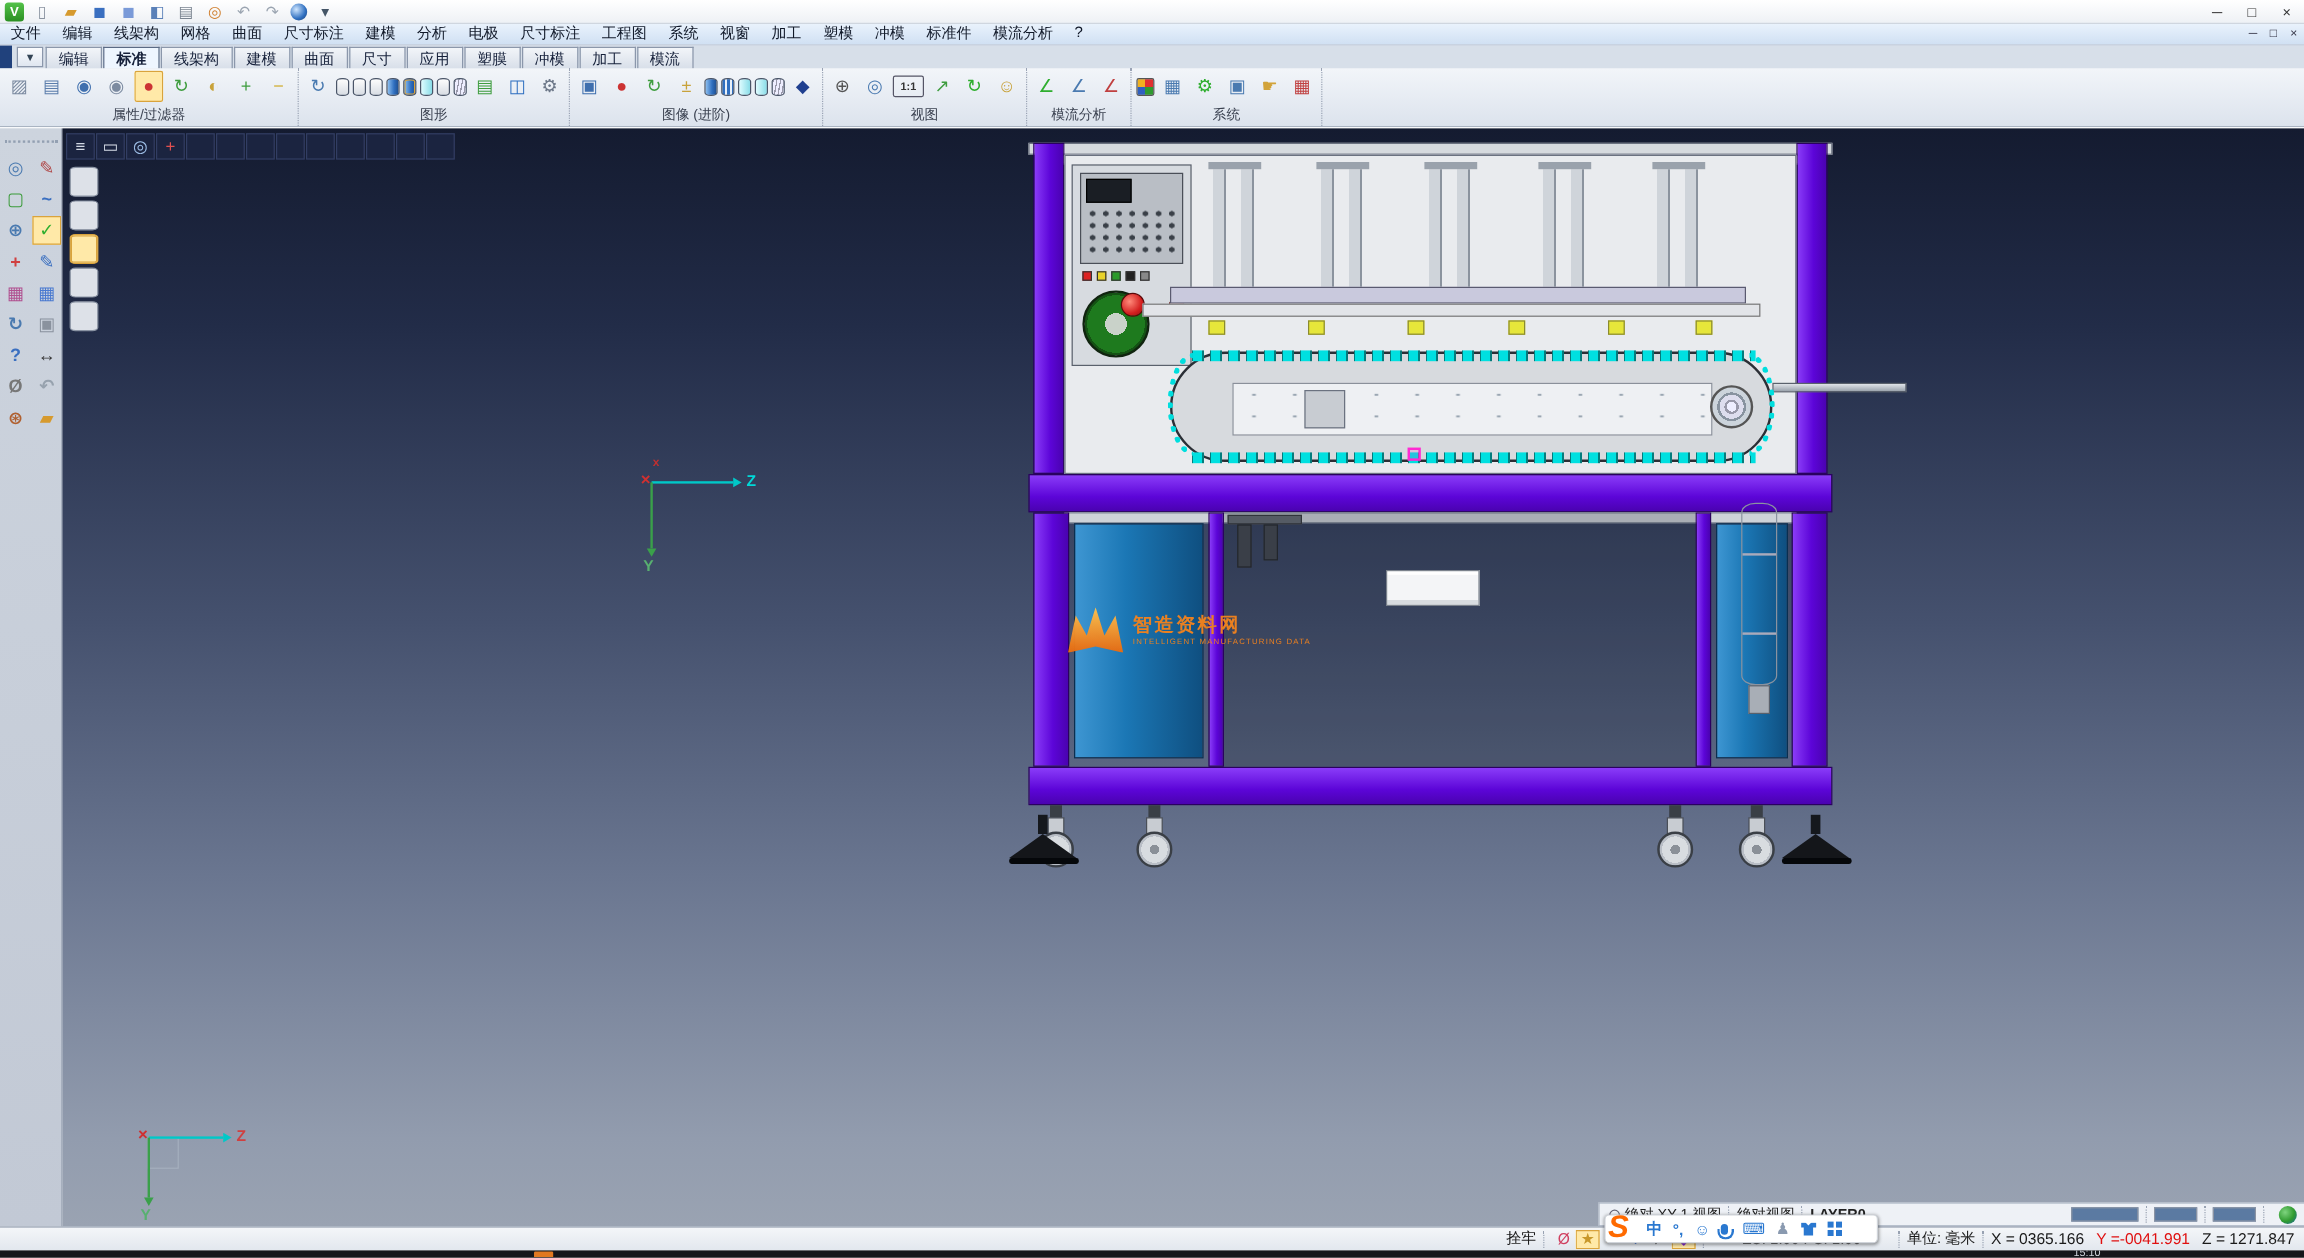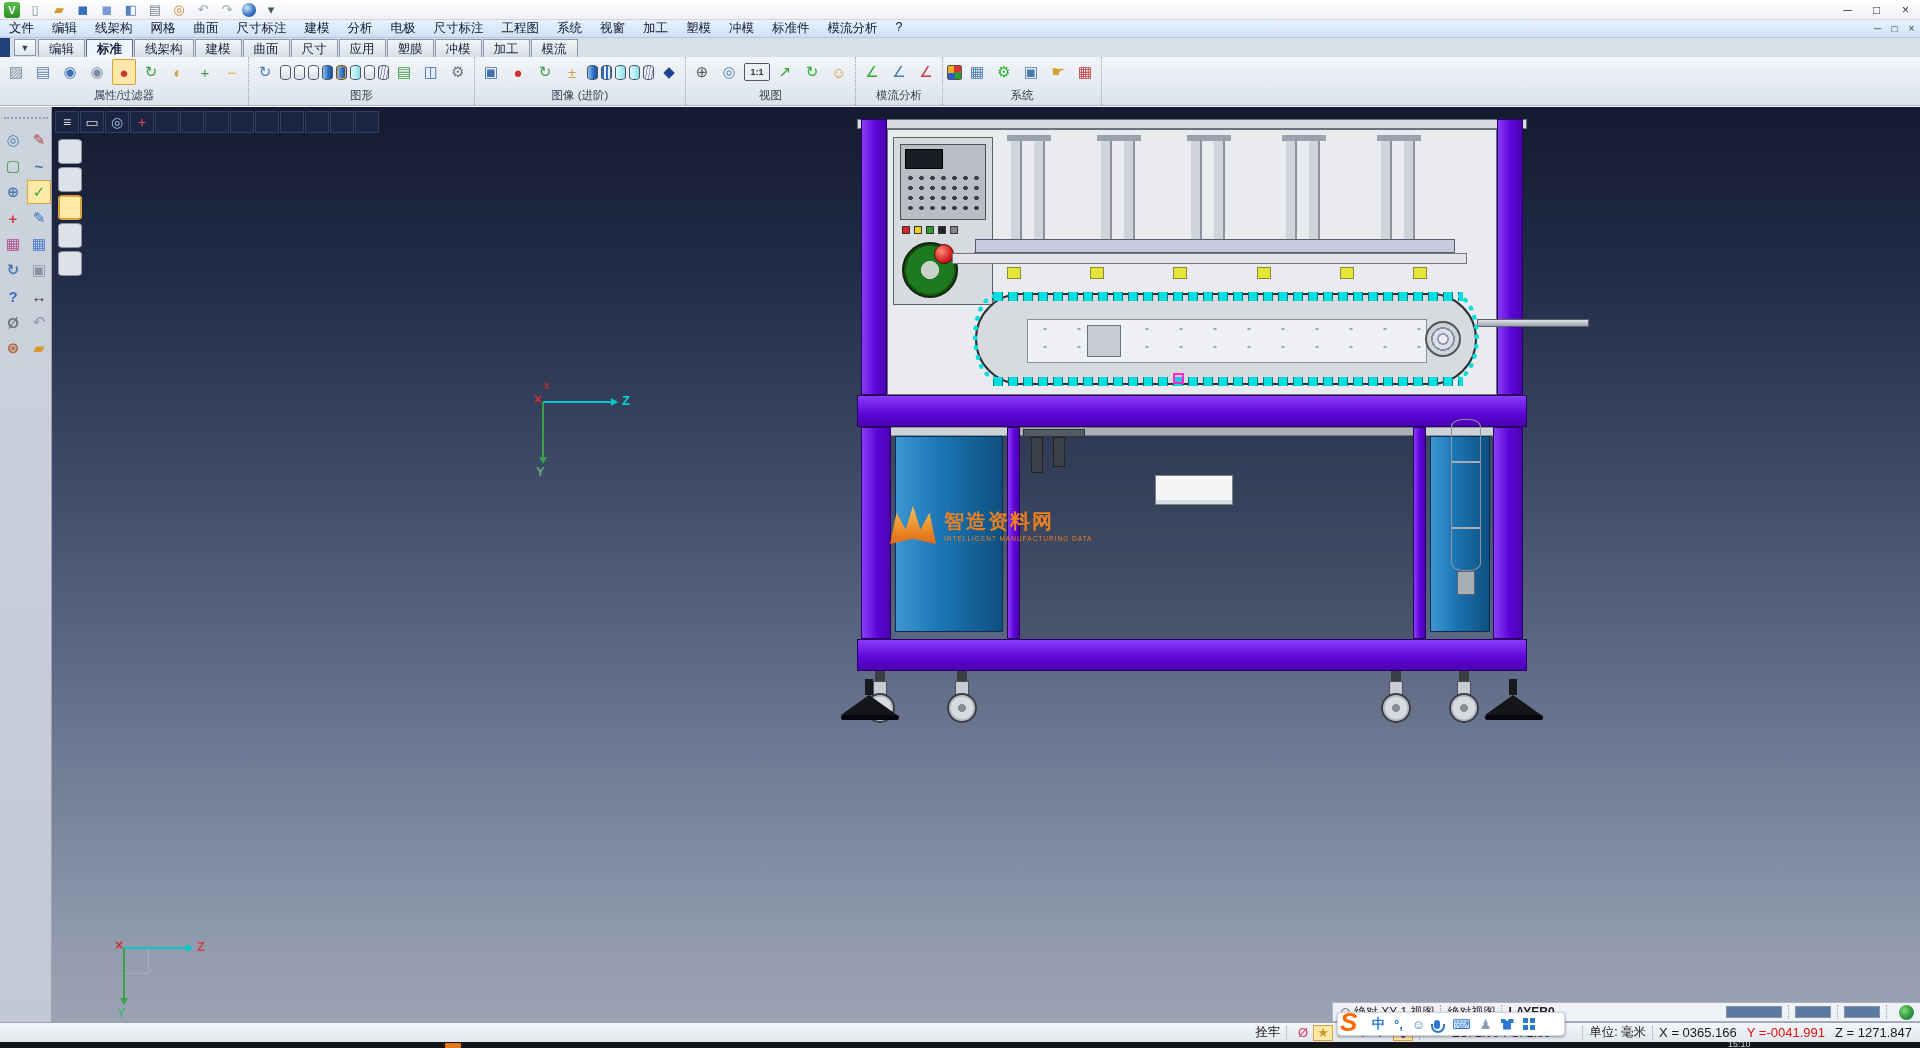--- a/index.html
+++ b/index.html
@@ -99,21 +99,21 @@
   .arr-r{position:absolute;width:0;height:0;border-top:4px solid transparent;border-bottom:4px solid transparent;border-left:7px solid #00c8c8;}
   .arr-d{position:absolute;width:0;height:0;border-left:4px solid transparent;border-right:4px solid transparent;border-top:7px solid #3aa04a;}
   .ax-label{position:absolute;font-size:13px;font-weight:bold;}
   .origin-x{position:absolute;color:#d03030;font-size:14px;font-weight:bold;line-height:10px;}
   .wp-square{position:absolute;width:26px;height:26px;border:1px solid #aab4c2;opacity:.8;}
 
   
   #watermark{left:838px;top:399px;display:flex;align-items:center;gap:8px;z-index:6;opacity:.97;}
   .wm-logo{width:46px;height:38px;background:linear-gradient(#ffc34e,#e86a10);
            clip-path:polygon(0% 100%,14% 18%,34% 62%,50% 0%,66% 62%,86% 18%,100% 100%,50% 86%);}
-  .wm-title{font-size:20px;font-weight:bold;color:#f0821e;letter-spacing:2px;}
+  .wm-title{font-size:16px;font-weight:bold;color:#f0821e;letter-spacing:2px;}
   .wm-sub{font-size:6.5px;color:#f0821e;letter-spacing:1px;}
 
   
   #machine{left:805px;top:12px;width:670px;height:606px;z-index:2;}
   .pur{background:linear-gradient(90deg,#8a3cf8,#5c05d8 55%,#4a02b0);border:1px solid #2a0160;}
   .purh{background:linear-gradient(180deg,#8a3cf8,#5c05d8 60%,#4a02b0);border:1px solid #2a0160;}
   .metal{background:#e9ebee;border:1px solid #6b7280;}
   .steel{background:linear-gradient(90deg,#3e96d2,#1b77b5 40%,#0f4f80);border:1px solid #0a2f50;}
   .cylgroup{background:
      linear-gradient(90deg,transparent 0 4px,#cfd4da 4px 13px,#8b939e 13px 15px,transparent 15px 27px,#cfd4da 27px 36px,#8b939e 36px 38px,transparent 38px);

